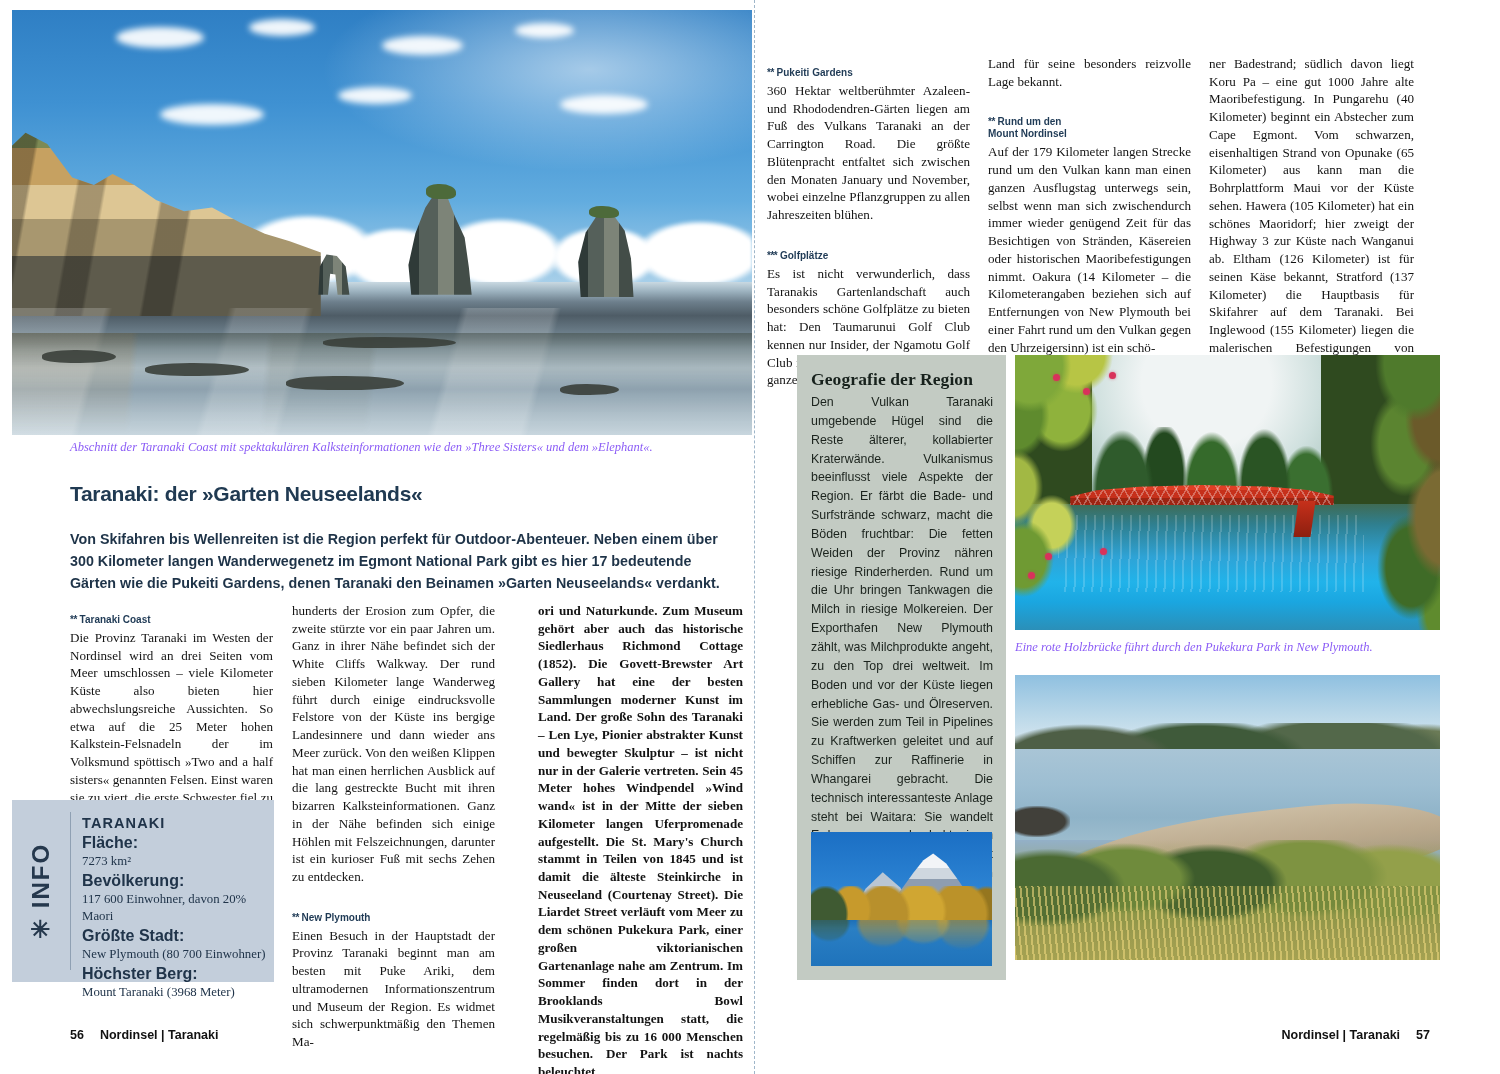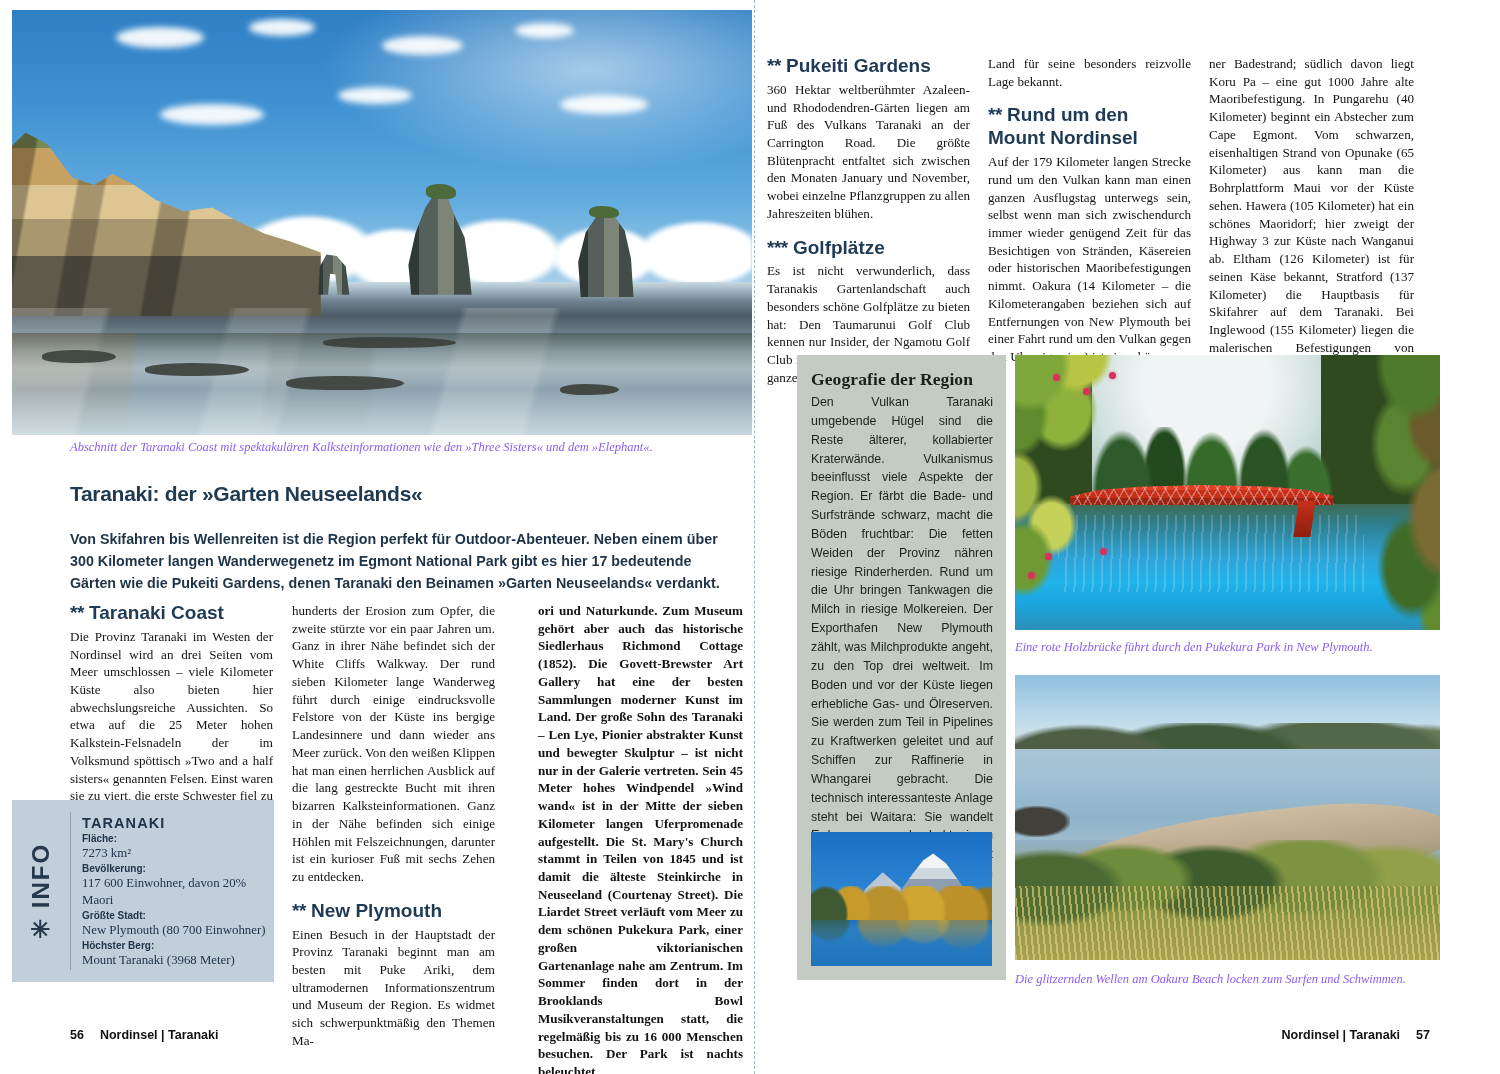--- a/index.html
+++ b/index.html
@@ -137,25 +137,26 @@
     font-size: 13.1px;
     line-height: 1.355;
     color: #131313;
     text-align: justify;
     -webkit-hyphens: none; hyphens: none;
   }
   .col p { margin: 0; text-indent: 0; }
   .subhead {
     font-family: "Liberation Sans", sans-serif;
     font-weight: bold;
-    font-size: 19px;
+    font-size: 10px;
     color: #1f3a55;
     margin-bottom: 3px;
     line-height: 1.2;
     text-align: left;
+    margin-top: 12px;
   }
   .subhead .stars { letter-spacing: -0.5px; }
   .gap { height: 14px; }
 
   .lcol1 { left: 70px;  top: 602px; width: 203px; }
   .lcol2 { left: 292px; top: 602px; width: 203px; }
   .lcol3 { left: 538px; top: 602px; width: 205px; font-weight: bold; }
 
   
   .infobox {
@@ -179,21 +180,21 @@
   }
   .info-rule { position: absolute; left: 58px; top: 12px; width: 1px; height: 158px; background: #8fa0b3; }
   .info-body { position: absolute; left: 70px; top: 15px; width: 186px; }
   .info-title {
     font-family: "Liberation Sans", sans-serif;
     font-weight: bold; font-size: 14.5px; letter-spacing: 1.1px;
     color: #20344a; margin-bottom: 1px;
   }
   .info-label {
     font-family: "Liberation Sans", sans-serif;
-    font-weight: bold; font-size: 10px; color: #20344a; line-height: 1.32;
+    font-weight: bold; font-size: 16px; color: #20344a; line-height: 1.32;
   }
   .info-value {
     font-family: "Liberation Serif", serif;
     font-size: 12.8px; color: #20344a; line-height: 1.32;
   }
 
   
   .rcol1 { left: 12px;  top: 55px; width: 203px; }
   .rcol2 { left: 233px; top: 55px; width: 203px; }
   .rcol3 { left: 454px; top: 55px; width: 205px; }
@@ -522,21 +523,20 @@
     <div class="photo-beach">
       <div class="bc-sky"></div>
       <div class="bc-hills"></div>
       <div class="bc-bay"></div>
       <div class="bc-sand"></div>
       <div class="bc-rocks"></div>
       <div class="bc-shrub"></div>
       <div class="bc-grass"></div>
     </div>
 
-    <div class="caption" style="position:absolute;left:260px;top:972px;width:430px;">Die glitzernden Wellen am Oakura Beach locken zum Surfen und Schwimmen.</div>
 
     <div class="footer footer-right">
       <span>Nordinsel | Taranaki</span>
       <span>57</span>
     </div>
   </div>
 
   <div class="gutter"></div>
 </div>
 

